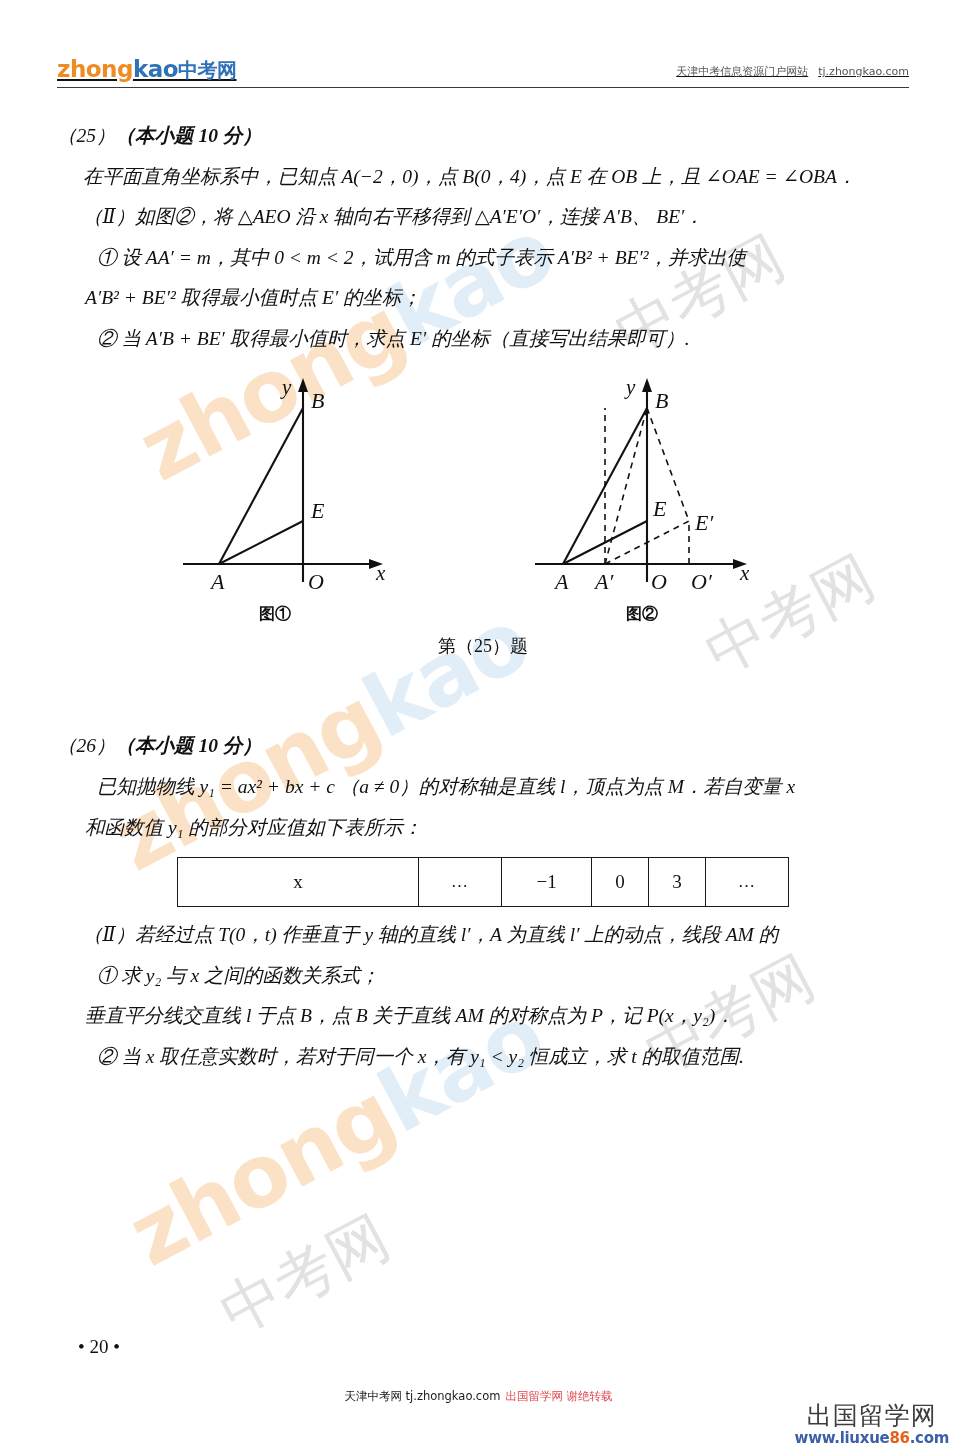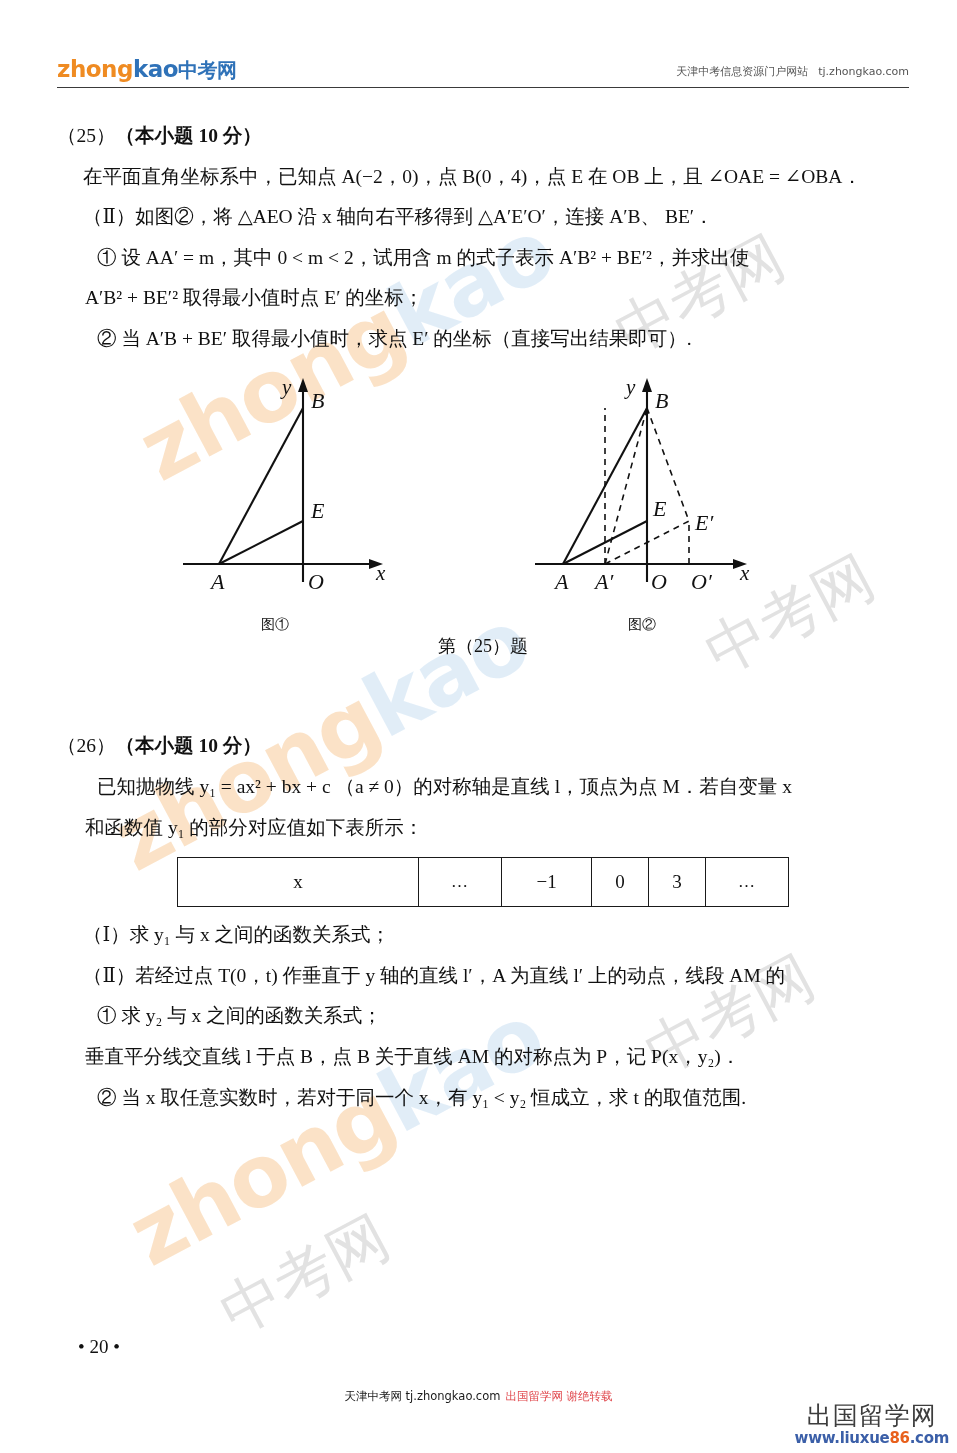--- a/index.html
+++ b/index.html
@@ -46,20 +46,21 @@
     transform: rotate(-28deg);
   }
 
   
   .page-head {
     position: absolute;
     left: 57px;
     top: 58px;
     width: 852px;
     z-index: 3;
+    text-decoration: underline;
   }
   .head-row {
     display: flex;
     align-items: flex-end;
     justify-content: space-between;
     padding-bottom: 6px;
   }
   .logo {
     font-family: "DejaVu Sans", sans-serif;
     font-weight: bold;
@@ -90,40 +91,42 @@
     left: 57px;
     top: 120px;
     width: 852px;
     z-index: 2;
   }
   .p {
     font-size: 19.5px;
     line-height: 1.62;
     margin: 0 0 9px 0;
     text-align: justify;
+    font-style: italic;
   }
   .ind1 { text-indent: 0; }
   .ind2 { padding-left: 26px; }
   .ind3 { padding-left: 40px; }
   .hang { padding-left: 0; margin-left: 28px; }
   .bold { font-weight: bold; }
 
   
   .figs {
     position: relative;
     margin-top: 14px;
     height: 262px;
   }
   .fig-wrap { position: absolute; top: 0; }
   .fig-a { left: 118px; }
   .fig-b { left: 470px; }
   .fig-cap {
     text-align: center;
-    font-size: 14px;
-    margin-top: 12px;
+    font-size: 16px;
+    margin-top: 0;
+    font-weight: bold;
   }
   .fig-title {
     text-align: center;
     font-size: 18px;
     margin-top: 4px;
   }
 
   
   .tbl-wrap { margin: 14px 0 12px 0; display: flex; }
   table.vals {
@@ -310,21 +313,20 @@
           <td class="dots">…</td>
           <td>−1</td>
           <td>0</td>
           <td>3</td>
           <td class="dots">…</td>
         </tr>
       </tbody>
         </table>
     </div>
 
-    <p class="p ind2">（Ⅰ）求 y₁ 与 x 之间的函数关系式；</p>
     <p class="p ind2">（Ⅱ）若经过点 T(0，t) 作垂直于 y 轴的直线 l′，A 为直线 l′ 上的动点，线段 AM 的</p>
     <p class="p ind3">① 求 y₂ 与 x 之间的函数关系式；</p>
     <p class="p hang">垂直平分线交直线 l 于点 B，点 B 关于直线 AM 的对称点为 P，记 P(x，y₂)．</p>
     <p class="p ind3">② 当 x 取任意实数时，若对于同一个 x，有 y₁ &lt; y₂ 恒成立，求 t 的取值范围.</p>
   </div>
 
 </div>
 
 <div class="pagenum">• 20 •</div>
 

